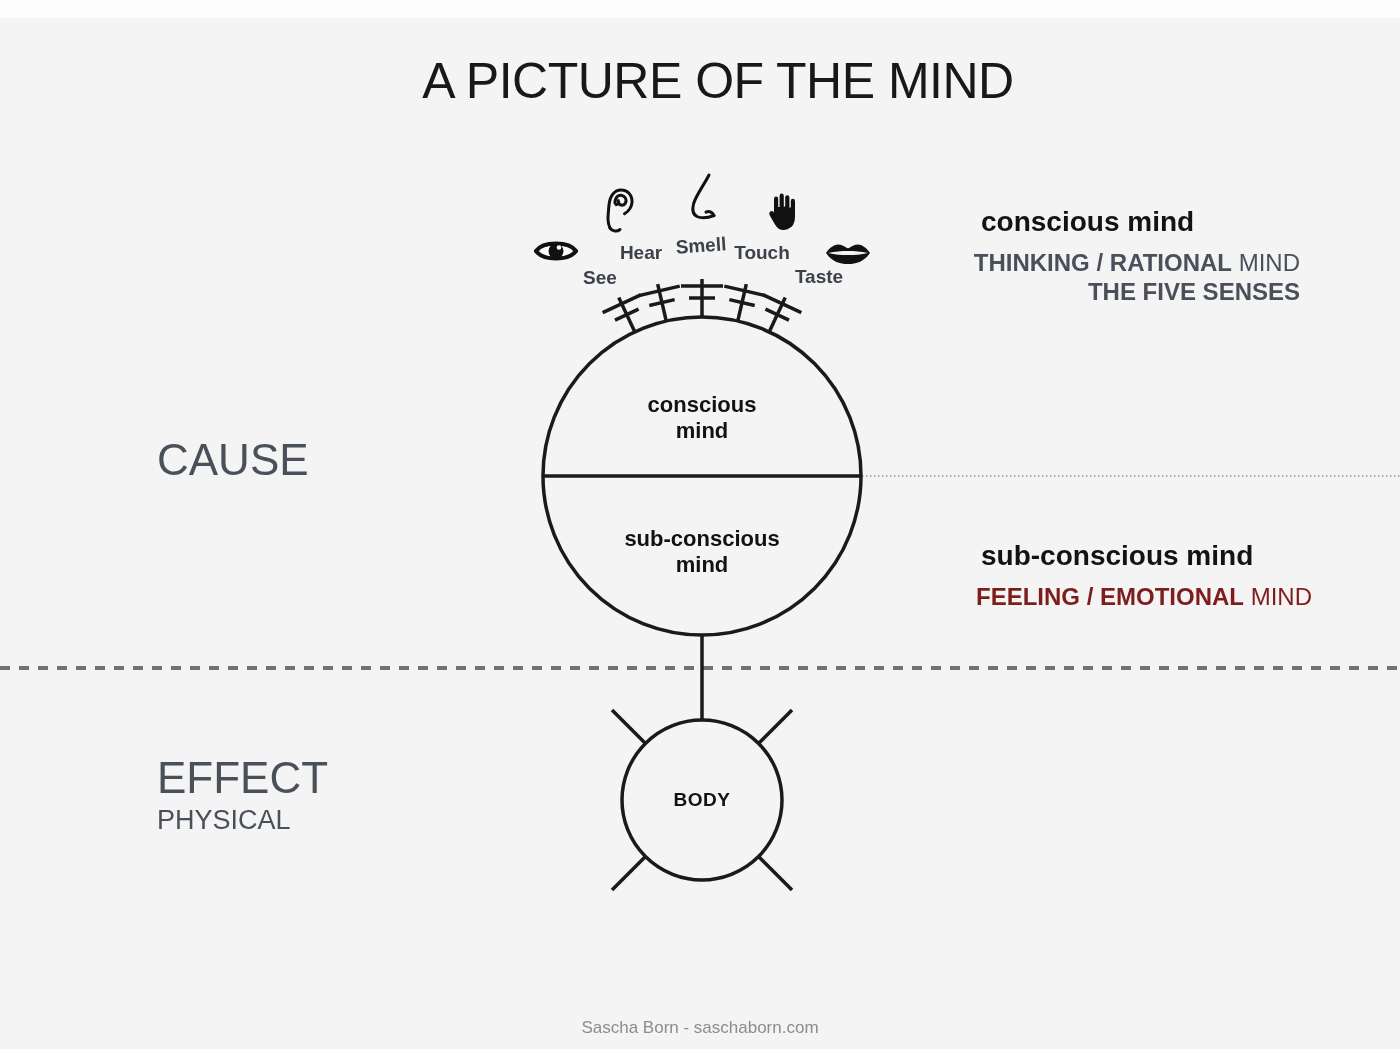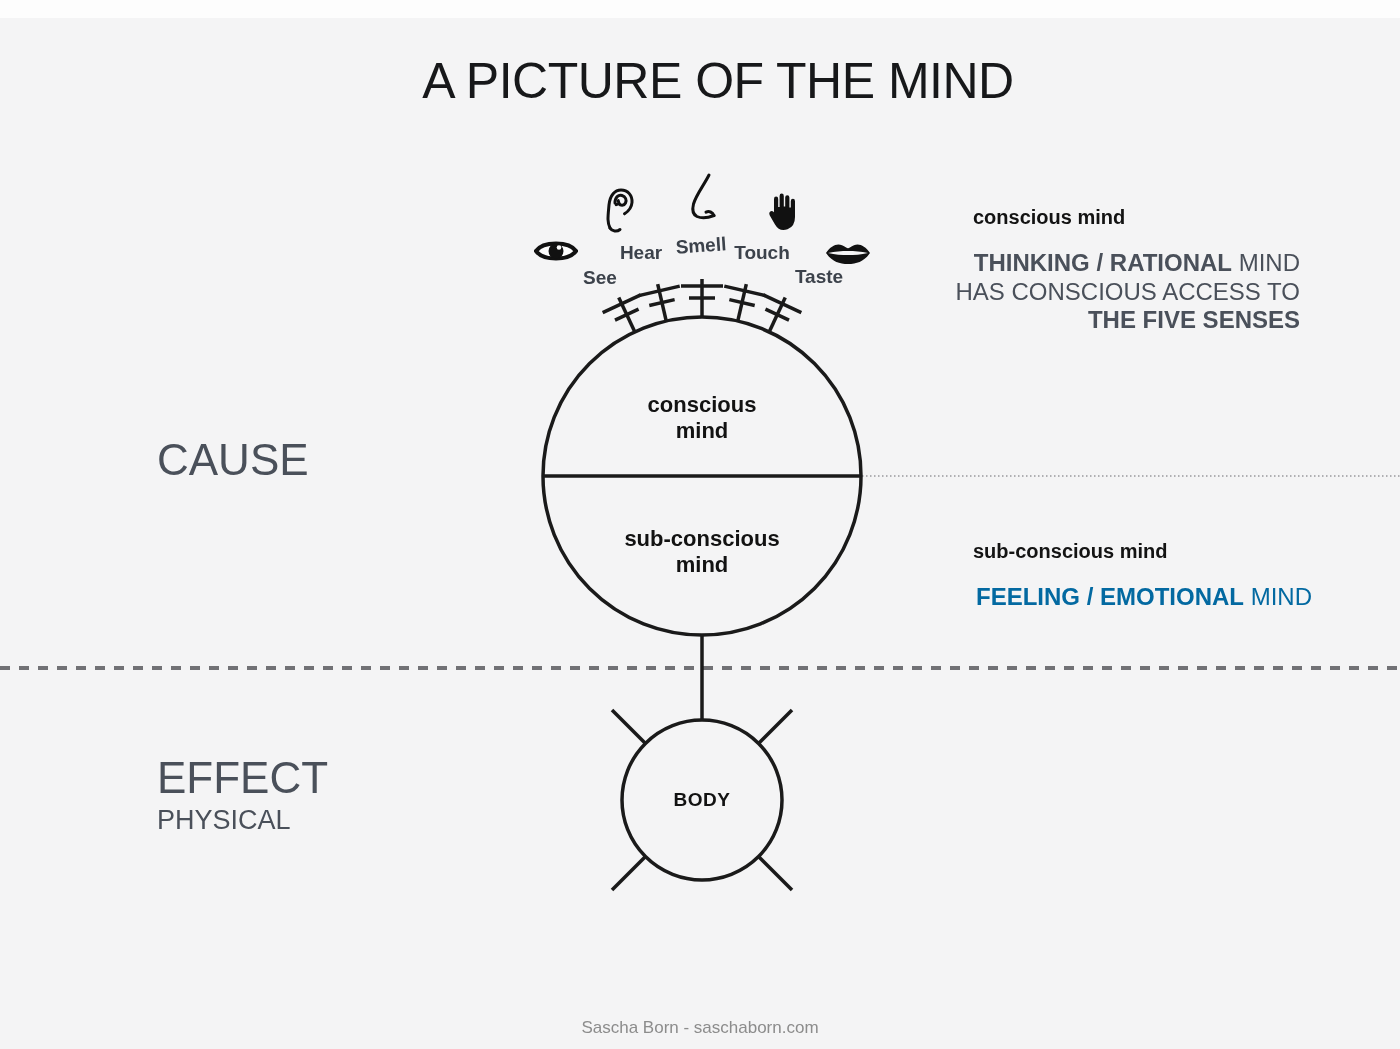--- a/index.html
+++ b/index.html
@@ -38,29 +38,30 @@
   }
   .big-label {
     position: absolute; font-size: 44px; font-weight: 400; color: #4a505a;
     white-space: nowrap;
   }
   .sub-label {
     position: absolute; font-size: 27px; font-weight: 400; color: #4a505a;
     white-space: nowrap;
   }
   .right-heading {
-    position: absolute; font-size: 20px; font-weight: 700; color: #131313;
+    position: absolute; font-size: 28px; font-weight: 700; color: #131313;
     white-space: nowrap;
+    margin-left: 8px;
   }
   .right-para {
     position: absolute; right: 100px; text-align: right;
     font-size: 24px; line-height: 28.5px; color: #4a505a; white-space: nowrap;
   }
   .right-line {
-    position: absolute; font-size: 24px; color: #0369a1; white-space: nowrap;
+    position: absolute; font-size: 24px; color: #7f1d1d; white-space: nowrap;
   }
   .b { font-weight: 700; }
   .r { font-weight: 400; }
   .footer-credit {
     position: absolute; left: 0; top: 1018px; width: 100%;
     text-align: center; font-size: 17px; color: #8c8c8c;
   }
 </style>
 </head>
 <body>
@@ -167,21 +168,20 @@
 
   <div class="body-label" style="left:702px; top:800px">BODY</div>
 
   <div class="big-label" style="left:157px; top:435px">CAUSE</div>
   <div class="big-label" style="left:157px; top:753px">EFFECT</div>
   <div class="sub-label" style="left:157px; top:805px">PHYSICAL</div>
 
   <div class="right-heading" style="left:973px; top:206px">conscious mind</div>
   <div class="right-para" style="top:249px">
     <div><span class="b">THINKING / RATIONAL</span><span class="r"> MIND</span></div>
-    <div class="r">HAS CONSCIOUS ACCESS TO</div>
     <div class="b">THE FIVE SENSES</div>
   </div>
 
   <div class="right-heading" style="left:973px; top:540px">sub-conscious mind</div>
   <div class="right-line" style="left:976px; top:583px">
     <span class="b">FEELING / EMOTIONAL</span><span class="r"> MIND</span>
   </div>
 
   <div class="footer-credit">Sascha Born - saschaborn.com</div>
 

